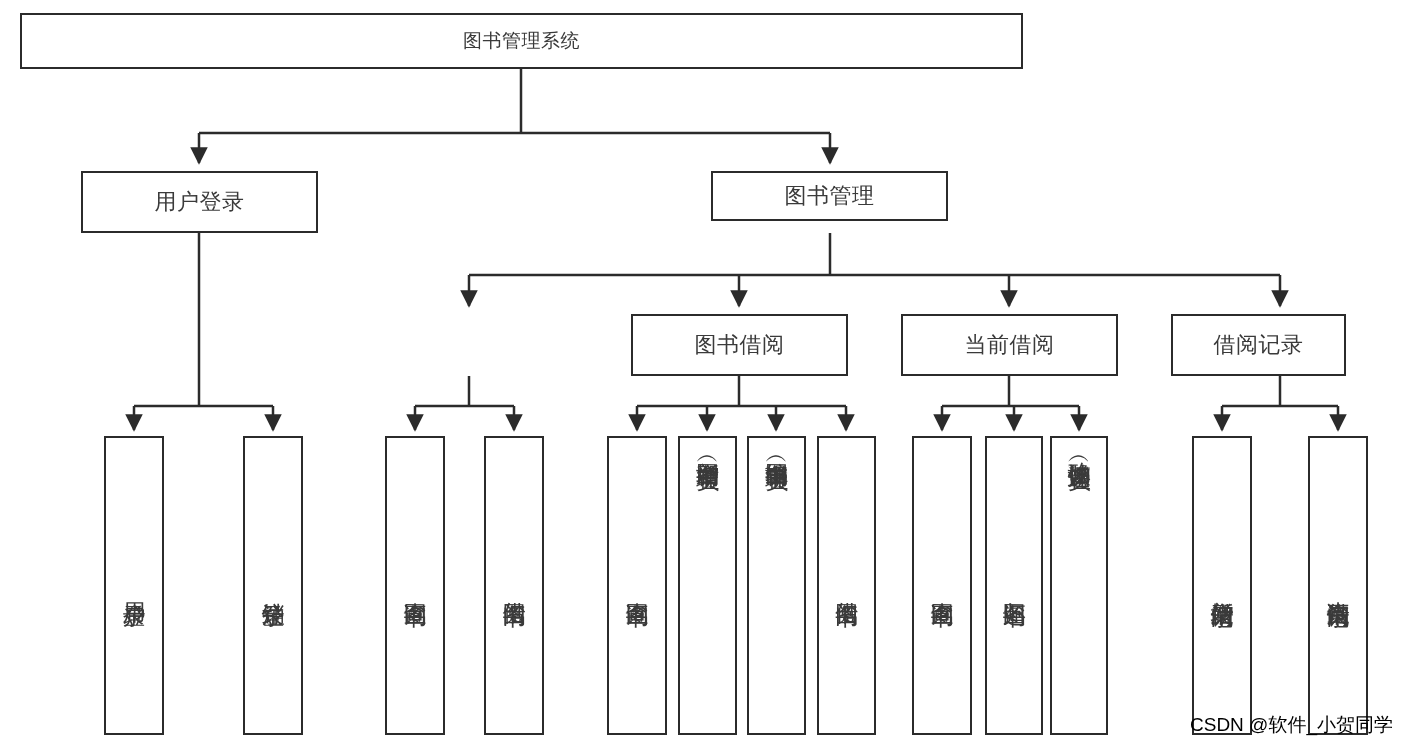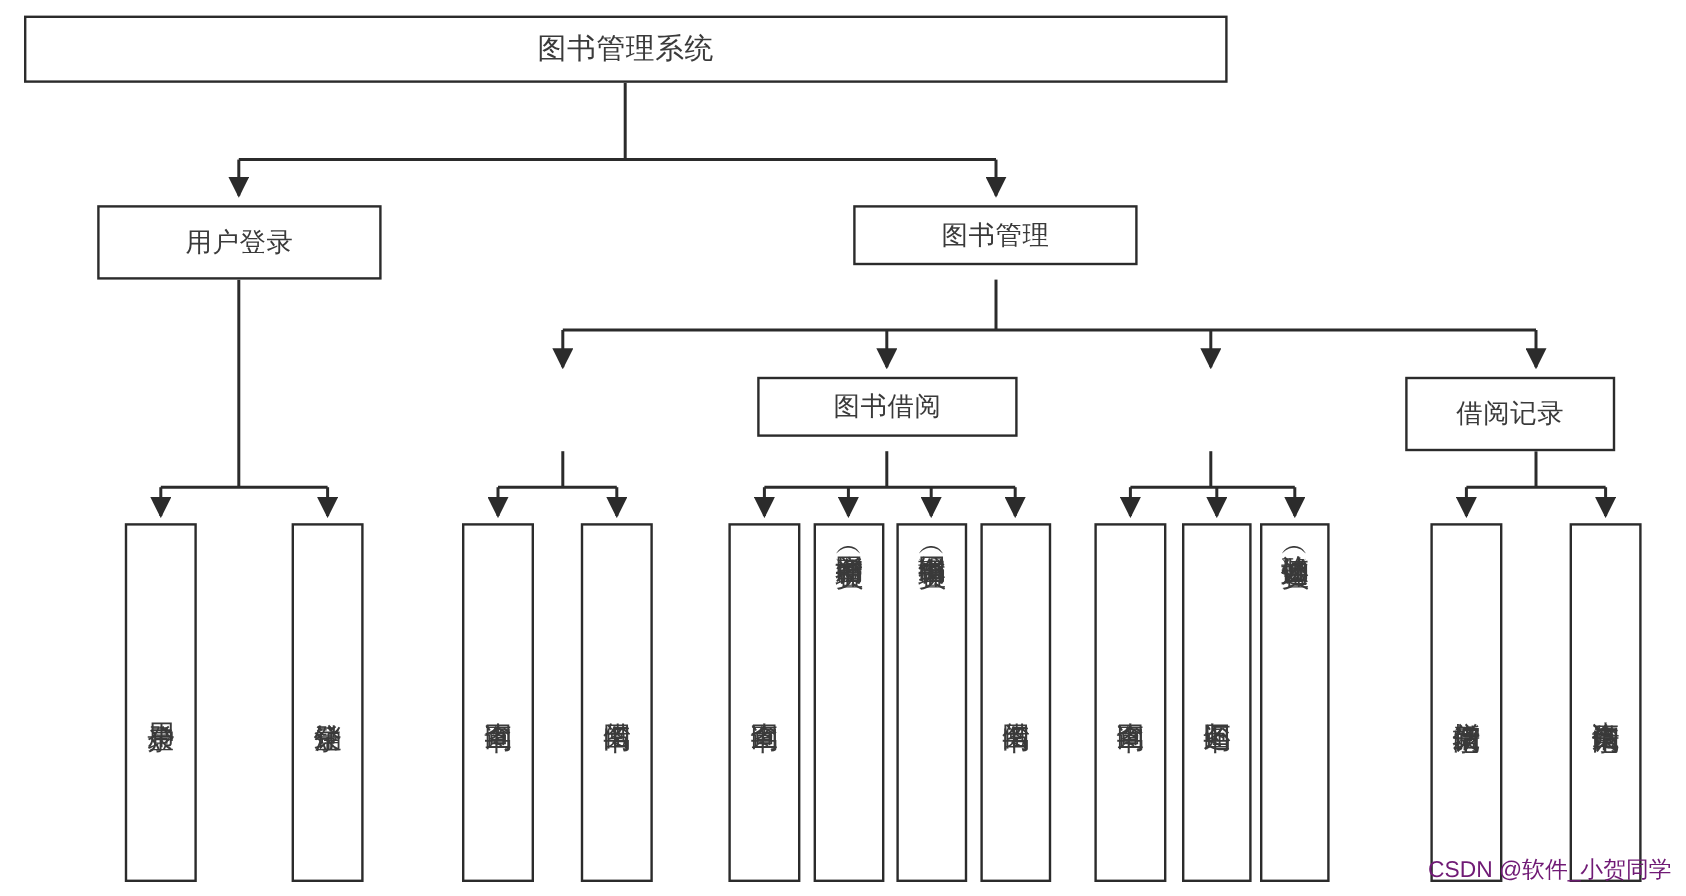--- a/index.html
+++ b/index.html
@@ -41,21 +41,21 @@
     line-height: 1.05;
     text-align: center;
     white-space: nowrap;
   }
   
   .node.h .label {
     font-size: 22px;
     letter-spacing: 0.5px;
   }
   .node.root .label {
-    font-size: 24px;
+    font-size: 19px;
   }
   
   .node.v {
     align-items: flex-start;
     justify-content: center;
     padding-top: 6px;
   }
   .node.v .label {
     writing-mode: vertical-rl;
     text-orientation: upright;
@@ -64,21 +64,21 @@
     letter-spacing: 1px;
     white-space: nowrap;
   }
   
   .node.v.center {
     align-items: center;
     padding-top: 0;
   }
   .watermark {
     position: absolute;
-    color: #701a75;
+    color: #000000;
     font-size: 19px;
     white-space: nowrap;
     font-family: "Liberation Sans", "DejaVu Sans", sans-serif;
   }
 </style>
 </head>
 <body>
 
 <div id="canvas">
 
@@ -136,22 +136,25 @@
     <span class="label">图书管理系统</span>
   </div>
 
   <div class="node h" style="left:81px; top:171px; width:237px; height:62px;">
     <span class="label">用户登录</span>
   </div>
   <div class="node h" style="left:711px; top:171px; width:237px; height:50px;">
     <span class="label">图书管理</span>
   </div>
 
-  <div class="node h" style="left:631px; top:314px; width:217px; height:50px;">
+  <div class="node h" style="left:631px; top:314px; width:217px; height:62px;">
     <span class="label">图书借阅</span>
+  </div>
+  <div class="node h" style="left:901px; top:314px; width:217px; height:62px;">
+    <span class="label">当前借阅</span>
   </div>
   <div class="node h" style="left:1171px; top:314px; width:175px; height:62px;">
     <span class="label">借阅记录</span>
   </div>
 
   <div class="node v center" style="left:104px; top:436px; width:60px; height:299px;">
     <span class="label">用户登录</span>
   </div>
   <div class="node v center" style="left:243px; top:436px; width:60px; height:299px;">
     <span class="label">注销登录</span>

